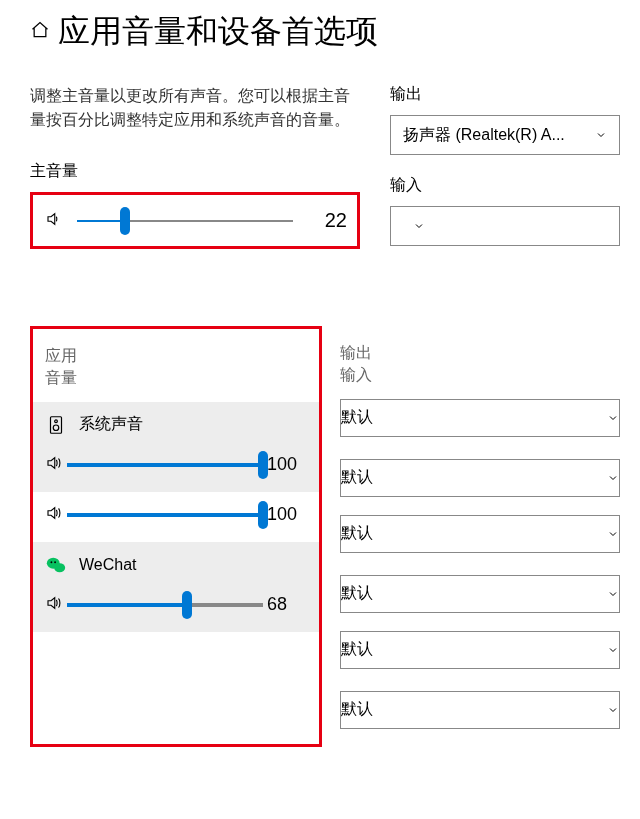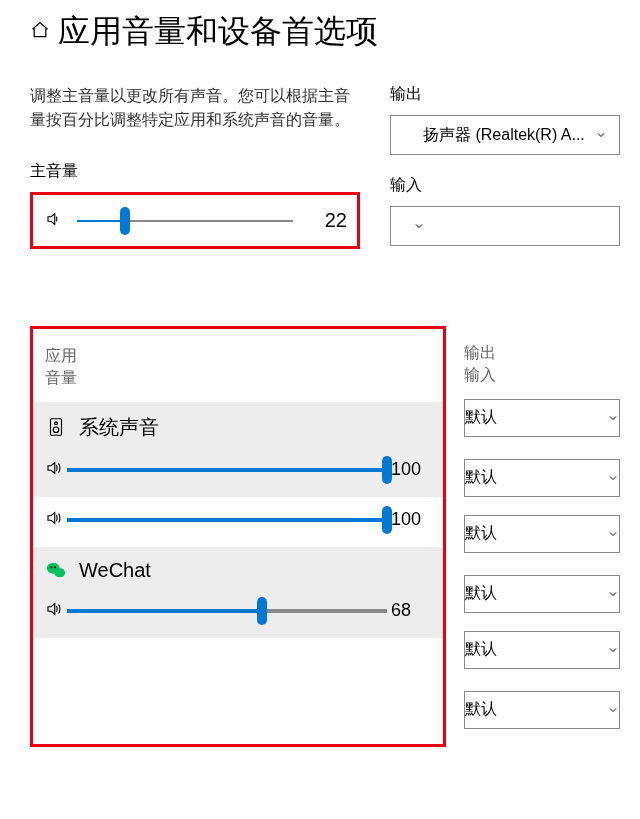--- a/index.html
+++ b/index.html
@@ -70,32 +70,32 @@
     display: flex;
     align-items: center;
     justify-content: space-between;
     padding: 0 12px;
     font-size: 16px;
     margin-bottom: 20px;
     background: #fff;
     white-space: nowrap;
     overflow: hidden;
   }
-  .select span { overflow: hidden; text-overflow: ellipsis; margin-left: 20px; }
+  .select span { overflow: hidden; text-overflow: ellipsis; }
   .chevron {
     width: 12px; height: 12px;
     flex-shrink: 0;
     margin-left: 10px;
   }
   .apps-section {
     display: flex;
     gap: 18px;
   }
   .apps-left {
-    width: 416px;
+    width: 292px;
     padding: 16px 0 18px 0;
   }
   .apps-right { flex: 1; padding-top: 16px; }
   .col-header {
     font-size: 16px;
     color: #666;
     padding: 0 12px 12px 12px;
     line-height: 1.4;
   }
   .col-header-right {
@@ -112,21 +112,21 @@
     display: flex;
     align-items: center;
     gap: 12px;
     margin-bottom: 18px;
   }
   .app-icon {
     width: 22px; height: 22px;
     display: flex; align-items: center; justify-content: center;
     font-size: 18px;
   }
-  .app-name { font-size: 20px; }
+  .app-name { font-size: 16px; }
   .app-slider-row {
     display: flex;
     align-items: center;
     gap: 0;
   }
   .app-slider {
     flex: 1;
     height: 4px;
     background: #888;
     position: relative;

